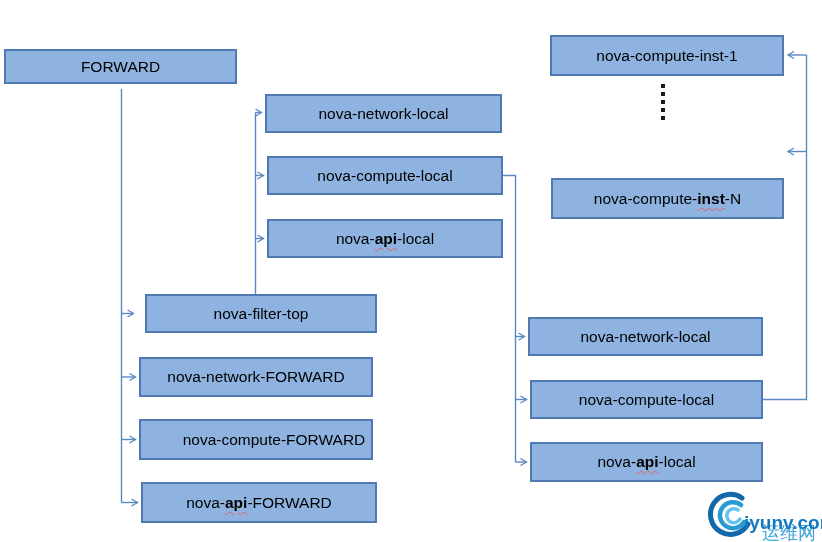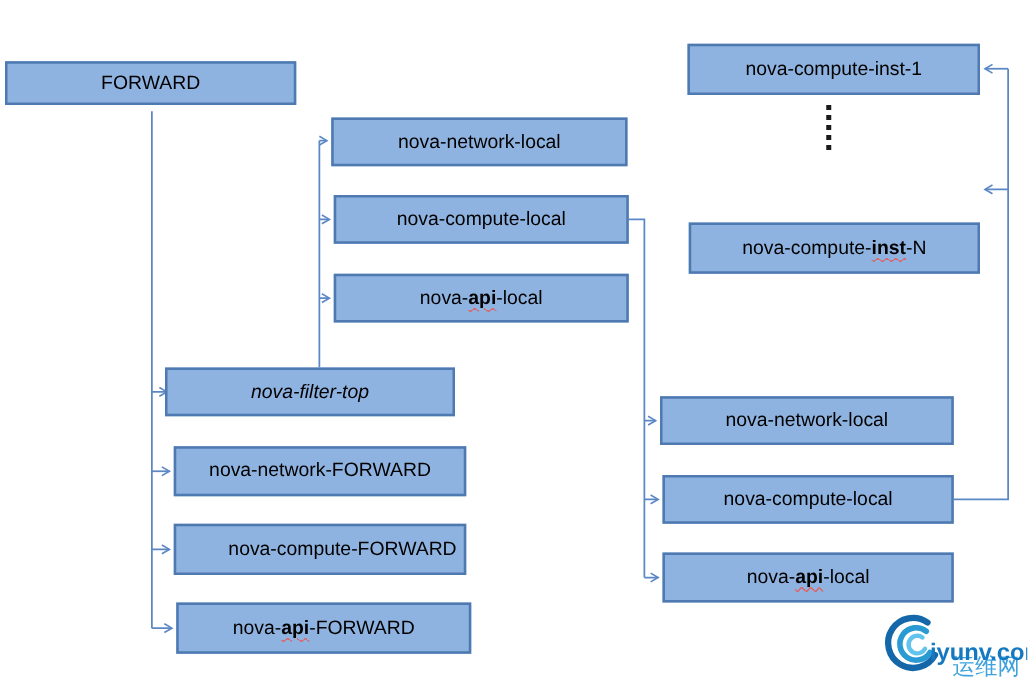--- a/index.html
+++ b/index.html
@@ -129,21 +129,21 @@
   </div>
 
   <div class="box" style="left:267px; top:156px; width:236px; height:39px;">
     <span>nova-compute-local</span>
   </div>
 
   <div class="box" style="left:267px; top:219px; width:236px; height:39px;">
     <span>nova-</span><span class="typo">api</span><span>-local</span>
   </div>
 
-  <div class="box" style="left:132px; top:294px; width:232px; height:39px;font-style:italic;">
+  <div class="box" style="left:145px; top:294px; width:232px; height:39px;">
     <span>nova-filter-top</span>
   </div>
 
   <div class="box" style="left:139px; top:357px; width:234px; height:40px;">
     <span>nova-network-FORWARD</span>
   </div>
 
   <div class="box" style="left:139px; top:419px; width:234px; height:41px;padding-left:36px;">
     <span>nova-compute-FORWARD</span>
   </div>

